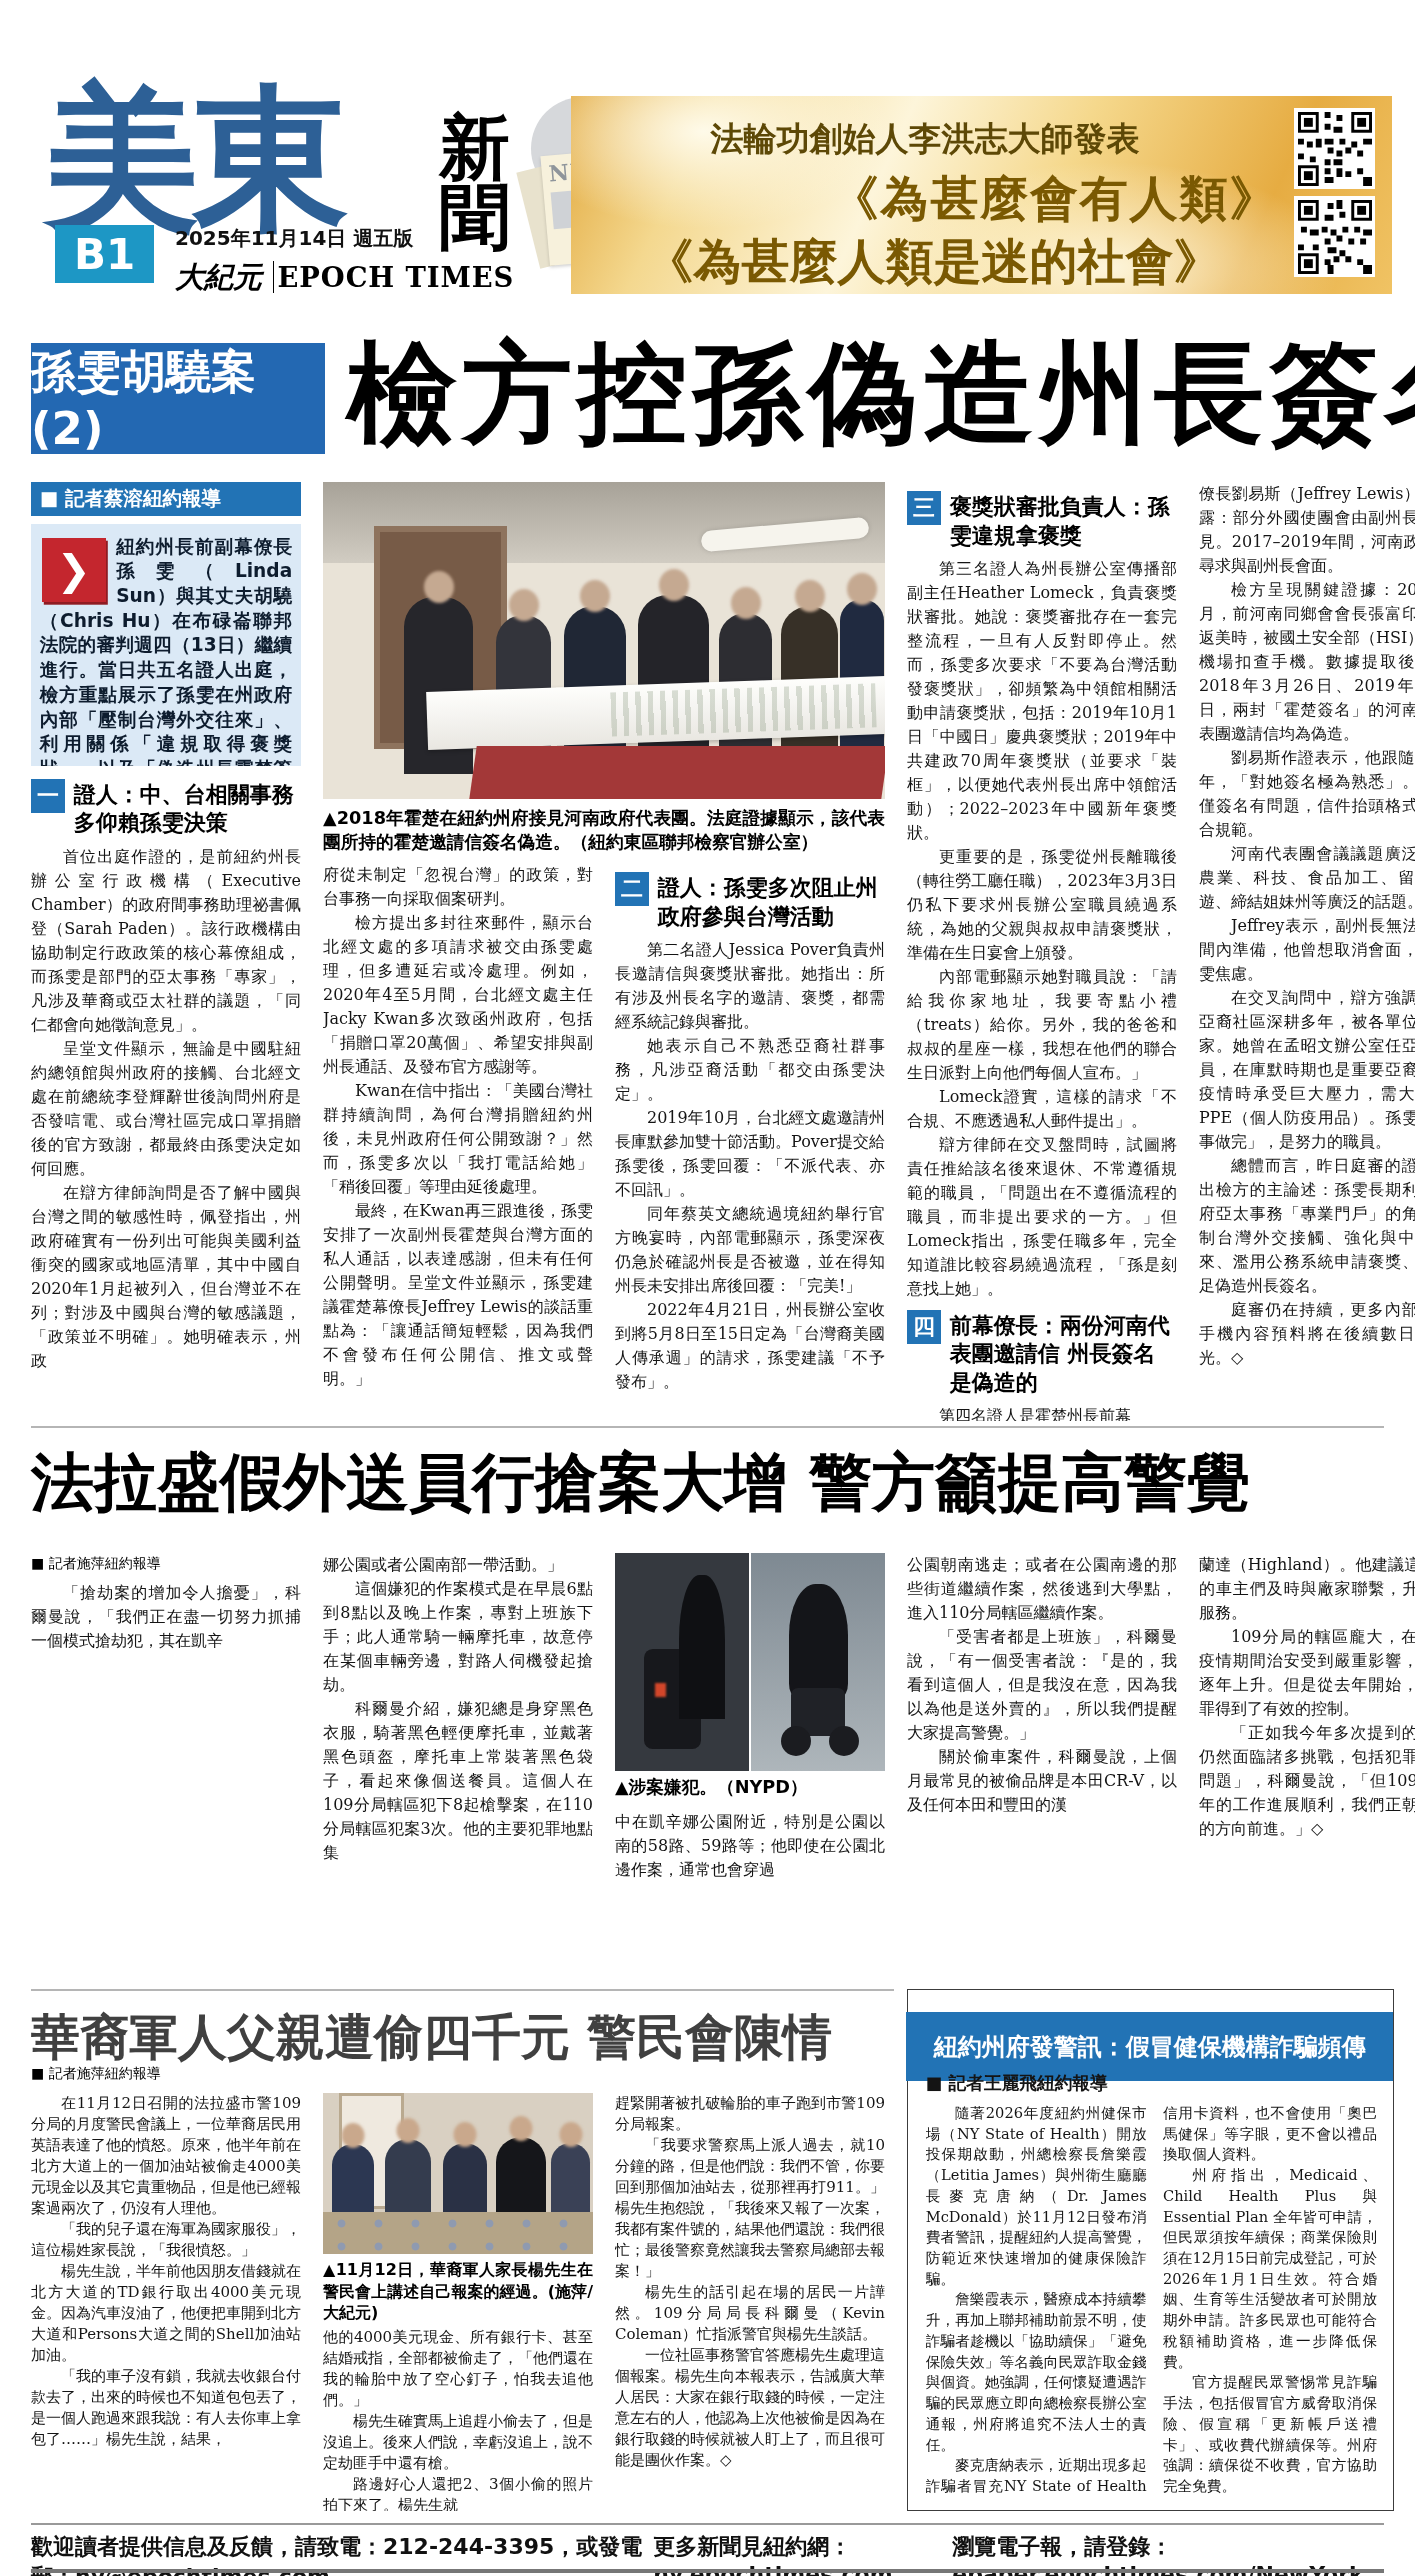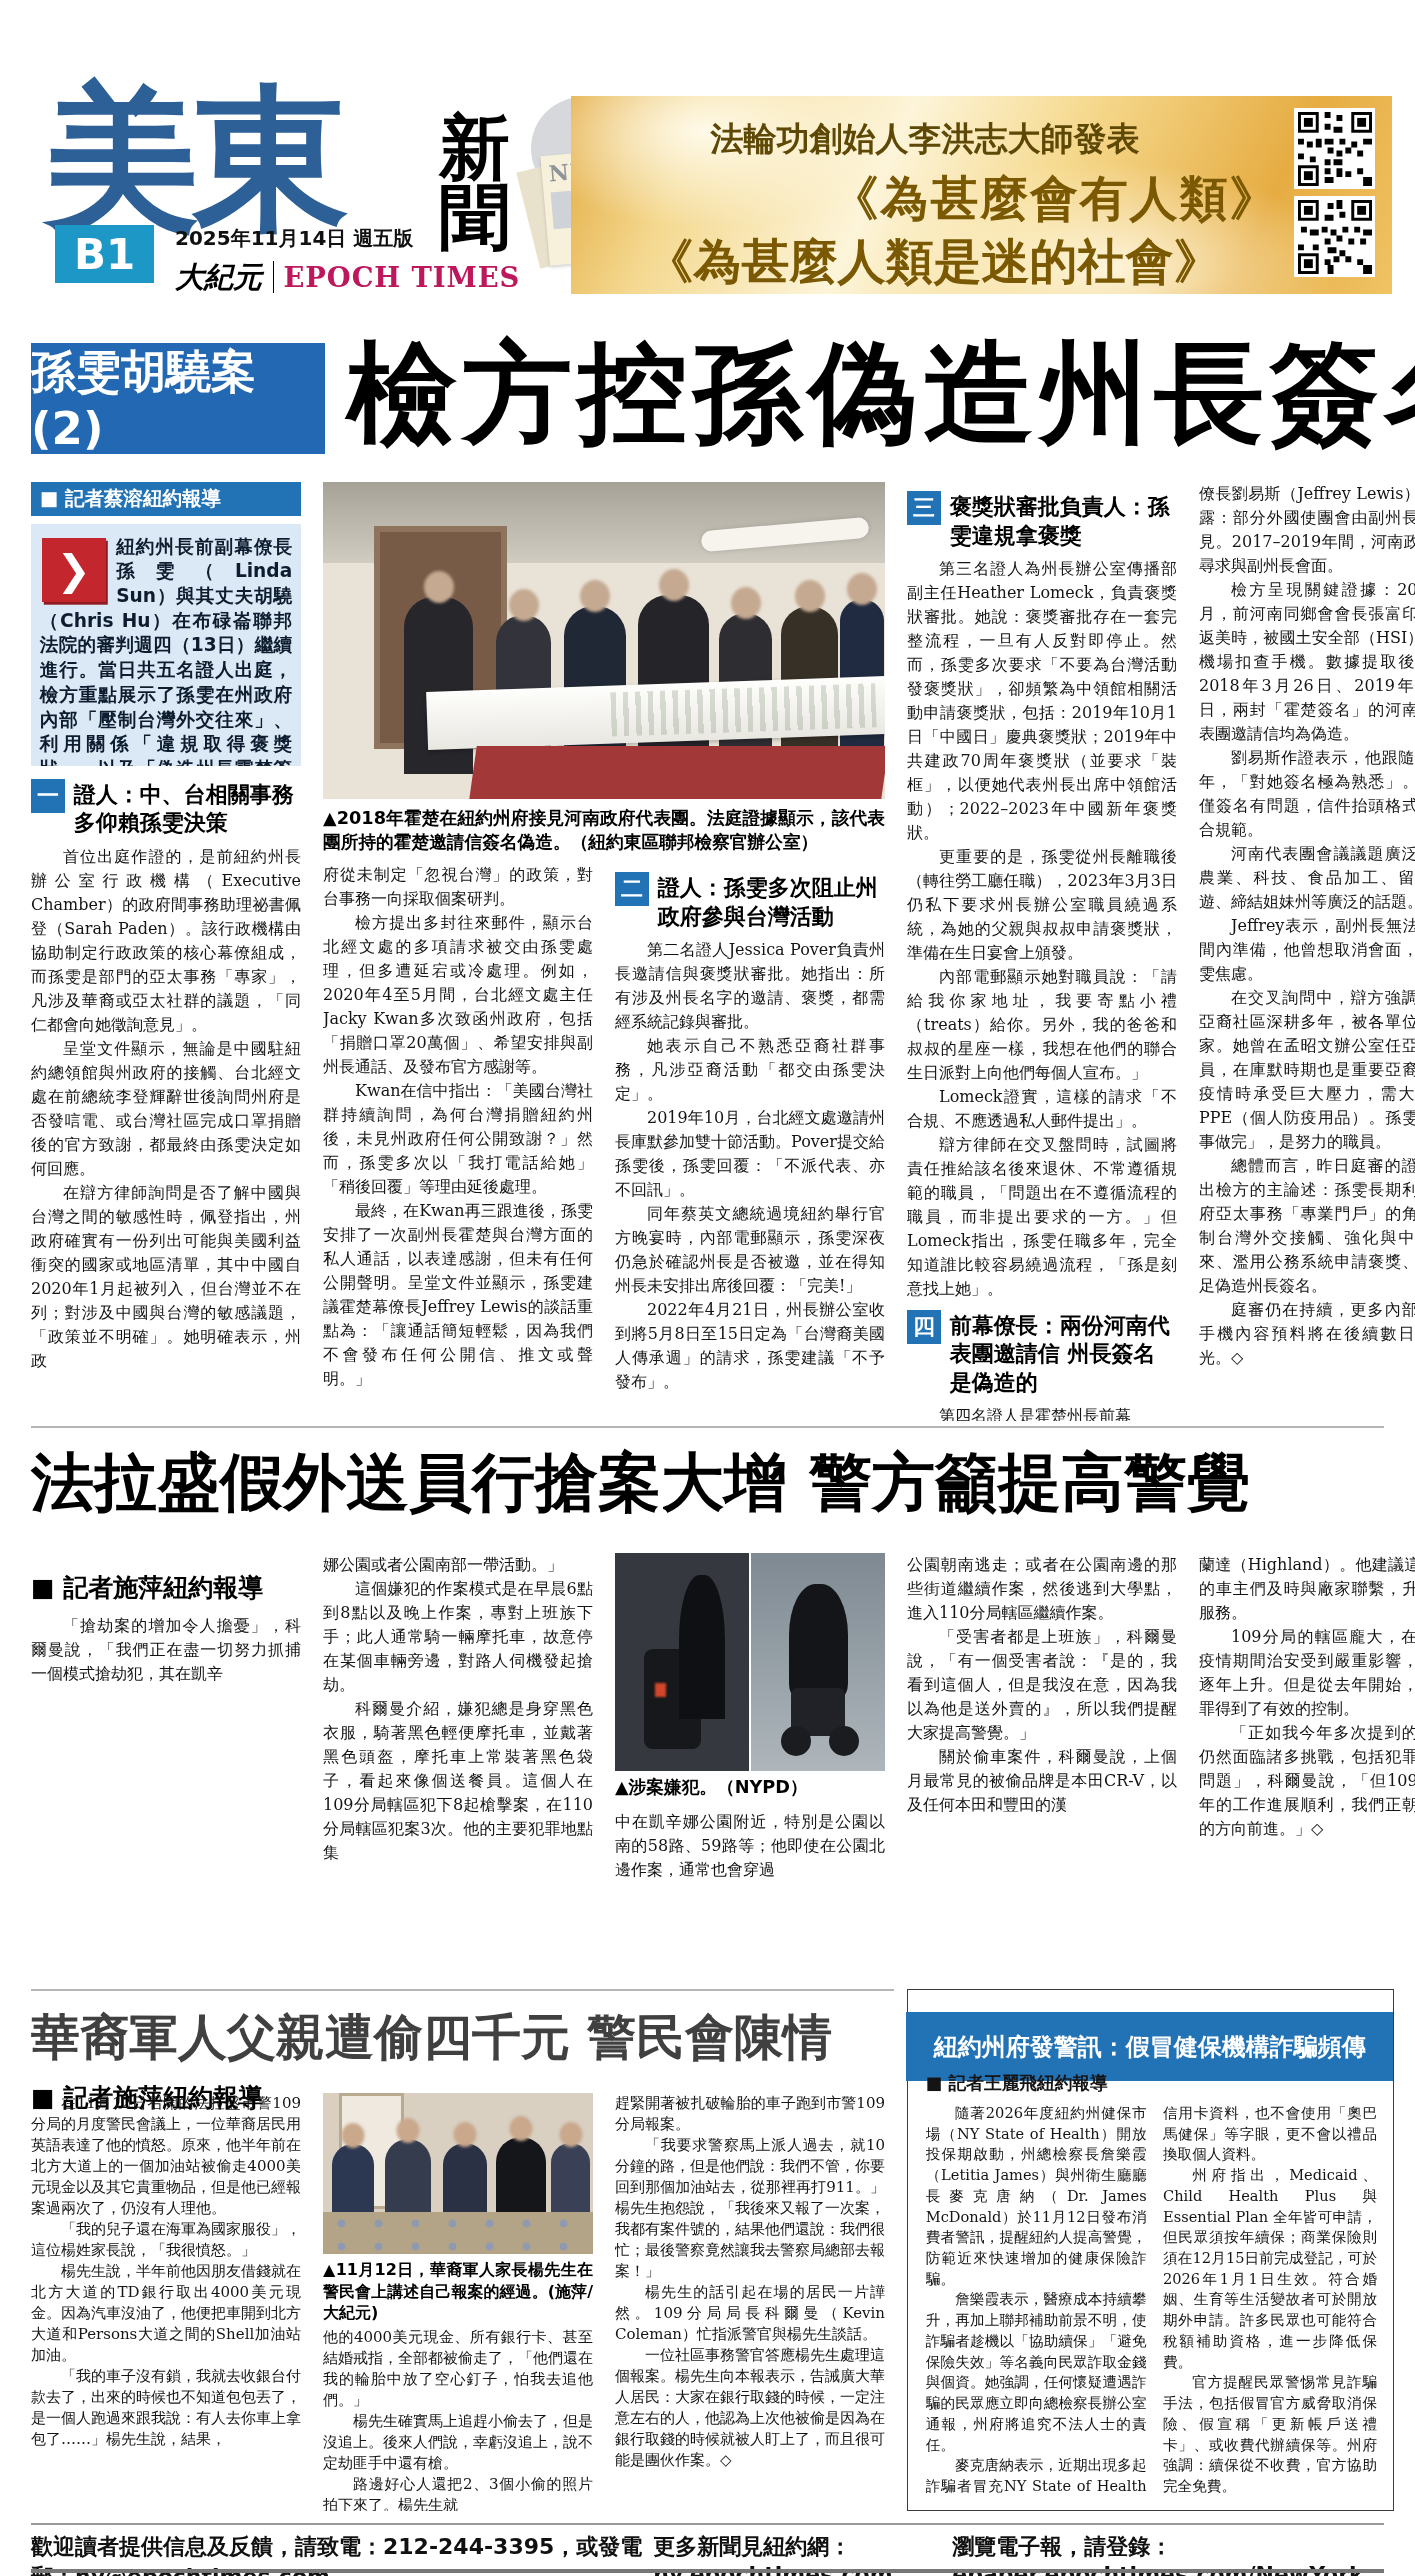--- a/index.html
+++ b/index.html
@@ -27,21 +27,21 @@
   .nicon-news{font-weight:900;font-size:22px;letter-spacing:0.9px;color:#8f959b;
               font-family:"DejaVu Serif",serif;text-align:center;}
   .nicon-cols{margin-top:5.3px;height:57px;display:flex;gap:5.3px;}
   .nicon-block{width:32px;height:37px;background:#cfd2d6;}
   .nicon-lines{flex:1;background:repeating-linear-gradient(#c6c1ae 0 3.5px,transparent 3.5px 8.8px);}
   #badge{left:55px;top:225px;width:99px;height:58px;background:#1d97c5;color:#fff;
          display:flex;align-items:center;justify-content:center;font-size:42px;font-weight:900;}
   #date-line{left:175px;top:225px;font-size:20px;font-weight:bold;color:#111;}
   #brand-row{left:175px;top:258px;display:flex;align-items:baseline;}
   #brand-cn{font-size:29px;font-weight:900;font-style:italic;color:#000;}
-  #brand-en{font-size:27.4px;font-weight:bold;color:#be185d;margin-left:10.6px;padding-left:10px;
+  #brand-en{font-size:27.4px;font-weight:bold;color:#000000;margin-left:10.6px;padding-left:4px;
             border-left:1.8px solid #000;font-family:"DejaVu Serif",serif;letter-spacing:0.9px;}
 
   
   #banner{left:571px;top:96px;width:821px;height:198px;overflow:hidden;
           background:linear-gradient(115deg,#e2a93e 0%,#f4d88f 16%,#fdf5da 38%,#f5d88c 58%,#e6ac42 82%,#f0c364 100%);}
   #banner:before{content:"";position:absolute;left:-53px;top:-62px;width:372px;height:195px;border-radius:50%;
           background:radial-gradient(closest-side,rgba(255,252,238,.95),rgba(255,252,238,0));}
   #banner:after{content:"";position:absolute;right:53px;bottom:-80px;width:460px;height:212px;border-radius:50%;
           background:radial-gradient(closest-side,rgba(255,250,230,.9),rgba(255,250,230,0));}
   .banner-l1{left:0;top:21px;width:708px;text-align:center;font-size:33px;font-weight:900;
@@ -104,21 +104,21 @@
              transform:skewX(-8deg);}
 
   
   .rule{background:#b5b5b5;height:1.8px;}
 
   
   #headline2{left:31px;top:1440px;width:1358px;font-size:63px;font-weight:900;color:#000;
              white-space:nowrap;}
   .a2col{top:1553px;width:270px;height:423px;font-size:16px;line-height:1.5;}
   #a2c1{left:31px;} #a2c2{left:323px;} #a2c4{left:907px;} #a2c5{left:1199px;}
-  .black-byline{font-size:25px;font-weight:700;color:#000;margin:16px 0 7px 0;}
+  .black-byline{font-size:14px;font-weight:400;color:#000;margin:0 0 7px 0;}
   #photo2{left:615px;top:1553px;width:270px;height:218px;}
   #cap2{left:615px;top:1776px;width:270px;}
   #a2c3{left:615px;top:1810px;width:270px;height:165px;font-size:16px;line-height:1.5;}
 
   .ph2{position:absolute;inset:0;overflow:hidden;filter:blur(0.4px);}
   .ph2-left{position:absolute;left:0;top:0;width:49.5%;height:100%;background:#35393f;}
   .ph2-moto{position:absolute;left:22%;bottom:10%;width:42%;height:46%;background:#17181c;border-radius:8.8px;}
   .ph2-tail{position:absolute;left:30%;bottom:34%;width:10.6px;height:14px;background:#d2462a;filter:blur(1.3px);}
   .ph2-man{position:absolute;left:48%;top:10%;width:34%;height:66%;background:#0f1013;border-radius:45% 45% 0 0;}
   .ph2-right{position:absolute;right:0;top:0;width:49.5%;height:100%;

